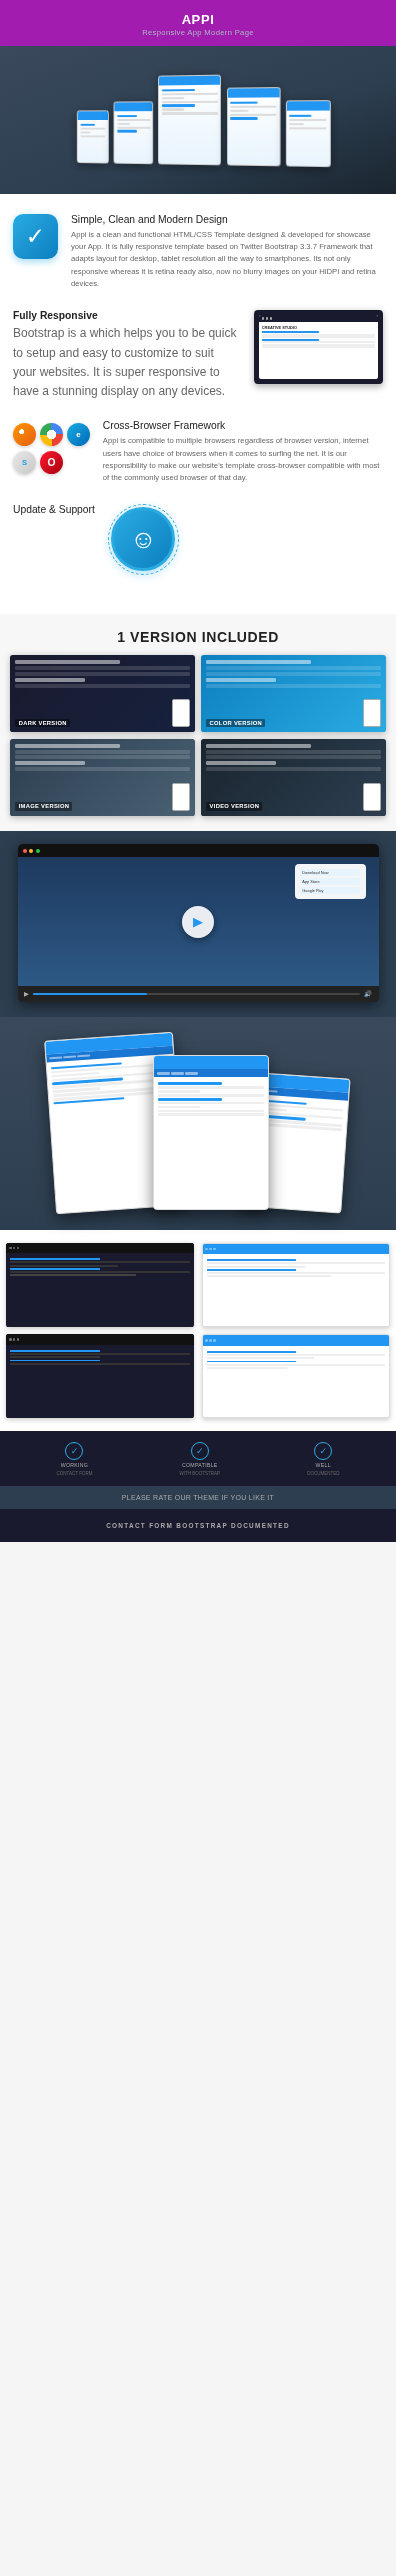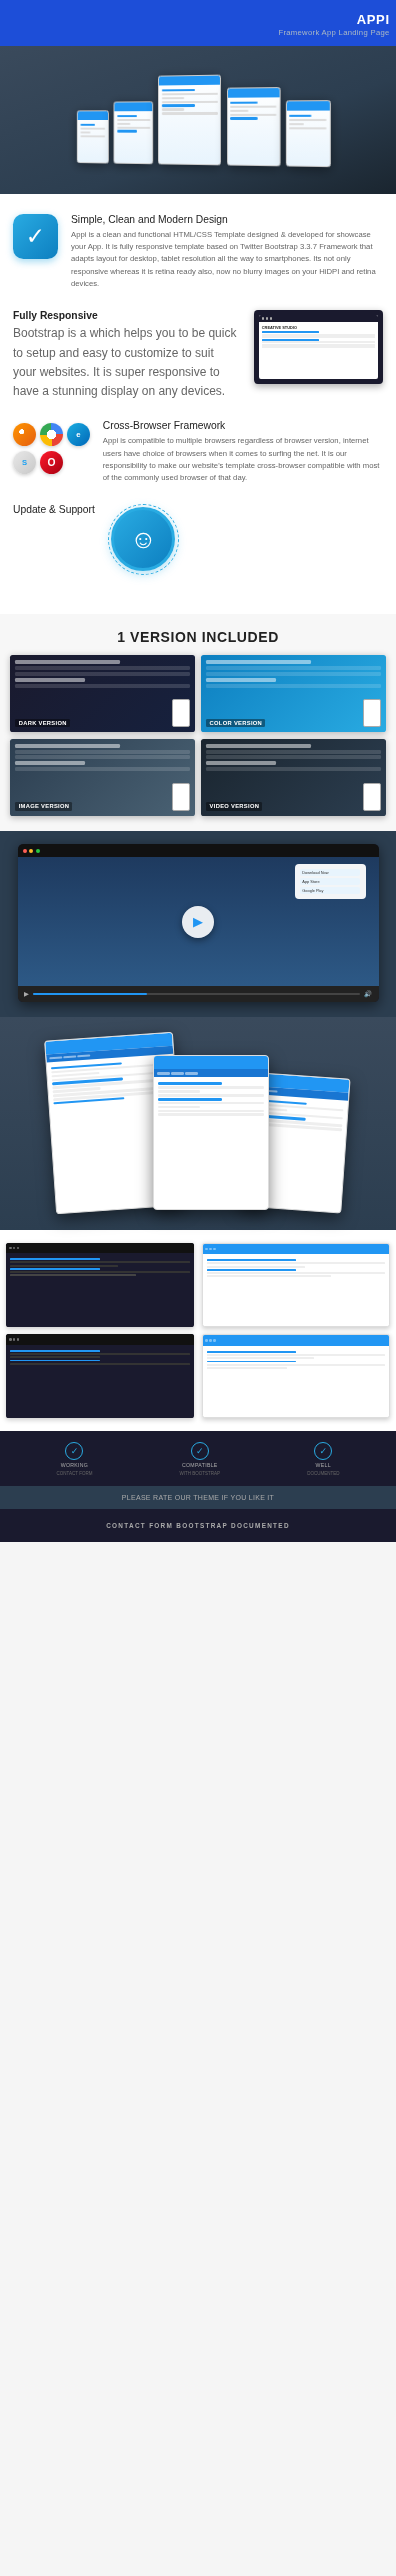--- a/index.html
+++ b/index.html
@@ -5,22 +5,22 @@
     * { margin: 0; padding: 0; box-sizing: border-box; }
     body {
       width: 396px;
       background: #f5f5f5;
       font-family: Arial, sans-serif;
       color: #333;
     }
 
     
     .header {
-      background: #1d4ed8;
-      text-align: right;
+      background: #a21caf;
+      text-align: center;
       padding: 11.6px 6.4px 9px;
     }
     .header-title {
       color: #fff;
       font-size: 13px;
       font-weight: 700;
       letter-spacing: 0.6px;
     }
     .header-sub {
       color: #aab8c5;
@@ -486,21 +486,21 @@
       letter-spacing: 1.3px;
       text-transform: uppercase;
       font-weight: bold;
     }
   </style>
 </head>
 <body>
 
 <div class="header">
   <div class="header-title">APPI</div>
-  <div class="header-sub">Framework App Landing Page</div>
+  <div class="header-sub">Responsive App Modern Page</div>
 </div>
 
 <div class="hero">
   <div class="hero-mock">
     <div class="mock-card xsmall">
       <div class="mock-bar"></div>
       <div class="mock-lines">
         <div class="mock-line blue"></div>
         <div class="mock-line"></div>
         <div class="mock-line short"></div>

